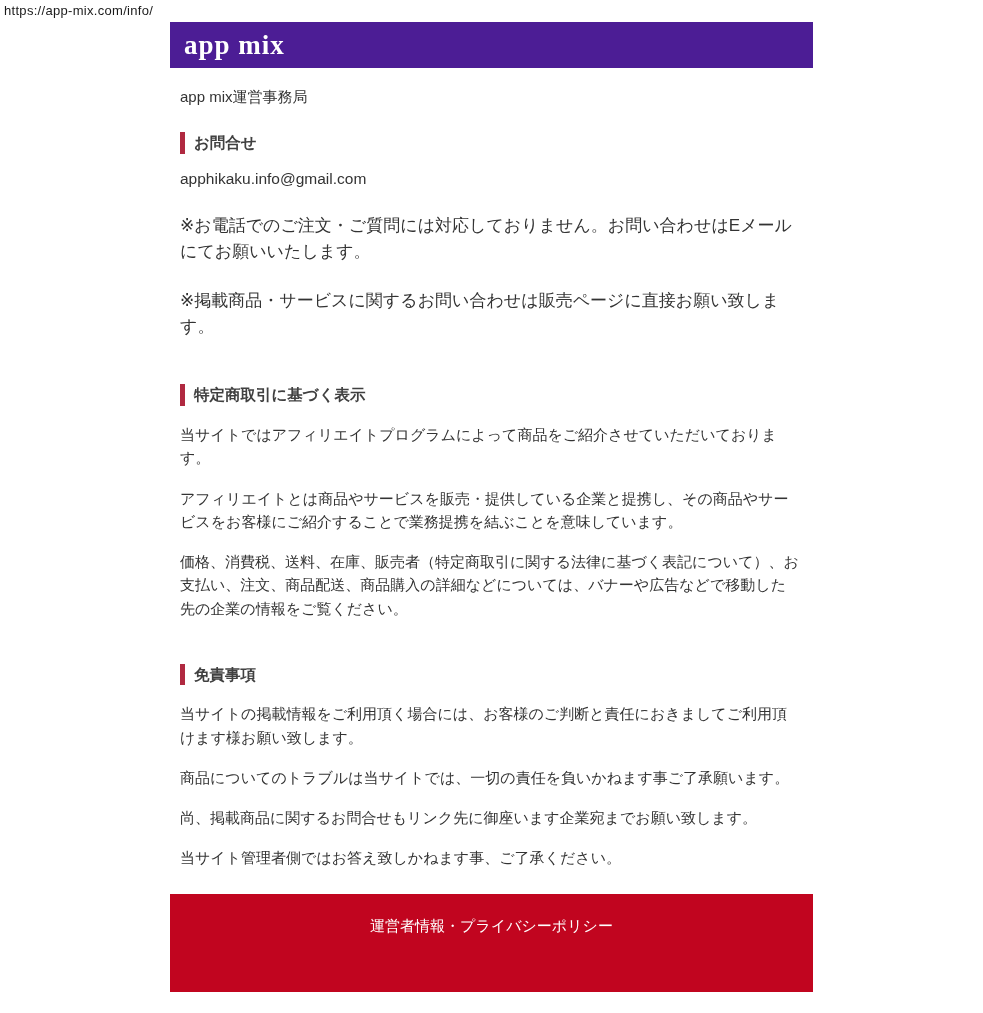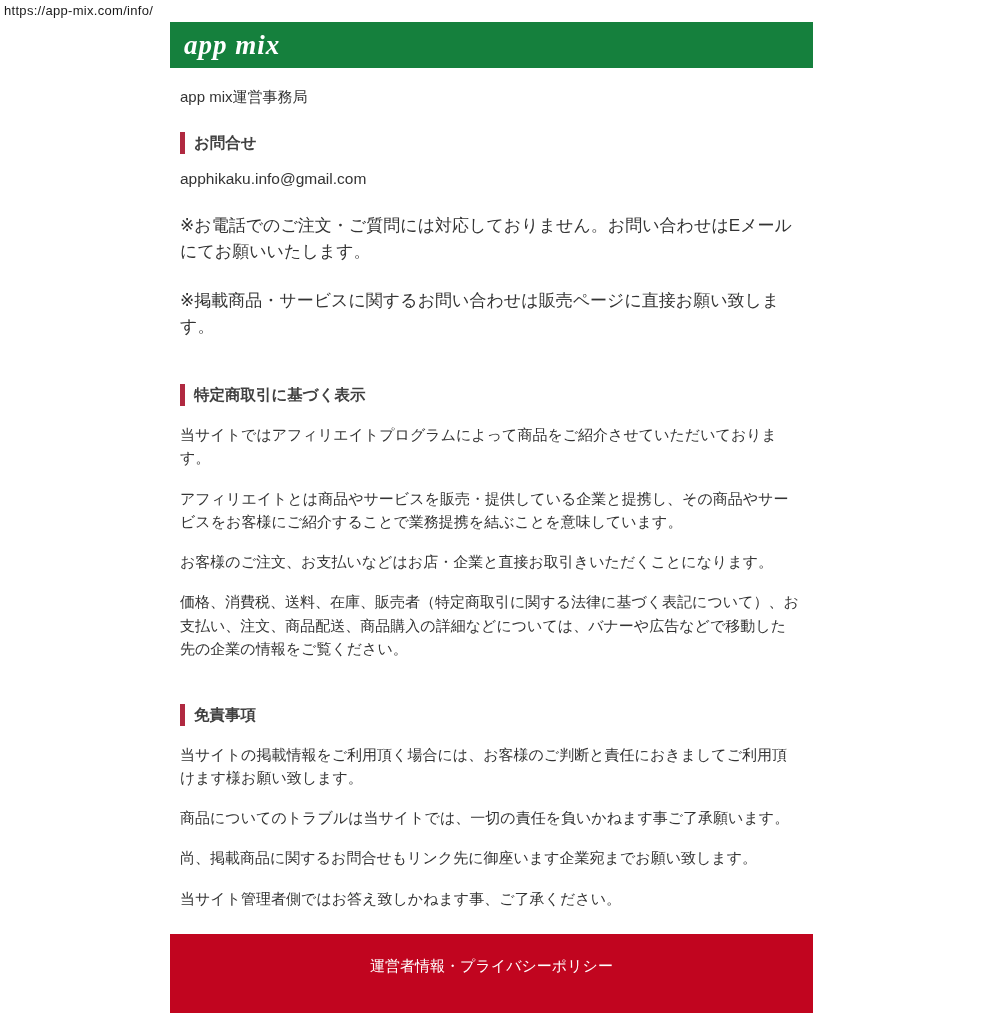--- a/index.html
+++ b/index.html
@@ -19,26 +19,25 @@
     left: 4px;
     font-size: 13px;
     color: #1a1a1a;
     letter-spacing: 0.3px;
   }
   .container {
     width: 643px;
     margin: 22px auto 0 auto;
   }
   .site-header {
-    background: #15803d;
+    background: #4c1d95;
     height: 46px;
     display: flex;
     align-items: center;
     padding-left: 14px;
-    font-style: italic;
   }
   .site-title {
     font-family: "Liberation Serif", "DejaVu Serif", serif;
     font-weight: bold;
     font-size: 27px;
     color: #ffffff;
     letter-spacing: 1px;
   }
   .content {
     padding: 0 14px 0 10px;
@@ -106,21 +105,20 @@
       <h2 class="section-heading">お問合せ</h2>
       <p class="email">apphikaku.info@gmail.com</p>
       <p class="note">※お電話でのご注文・ご質問には対応しておりません。お問い合わせはEメールにてお願いいたします。</p>
       <p class="note">※掲載商品・サービスに関するお問い合わせは販売ページに直接お願い致します。</p>
     </div>
 
     <div class="section spaced">
       <h2 class="section-heading">特定商取引に基づく表示</h2>
       <p>当サイトではアフィリエイトプログラムによって商品をご紹介させていただいております。</p>
       <p>アフィリエイトとは商品やサービスを販売・提供している企業と提携し、その商品やサービスをお客様にご紹介することで業務提携を結ぶことを意味しています。</p>
-      <p>お客様のご注文、お支払いなどはお店・企業と直接お取引きいただくことになります。</p>
       <p>価格、消費税、送料、在庫、販売者（特定商取引に関する法律に基づく表記について）、お支払い、注文、商品配送、商品購入の詳細などについては、バナーや広告などで移動した先の企業の情報をご覧ください。</p>
     </div>
 
     <div class="section spaced">
       <h2 class="section-heading">免責事項</h2>
       <p>当サイトの掲載情報をご利用頂く場合には、お客様のご判断と責任におきましてご利用頂けます様お願い致します。</p>
       <p>商品についてのトラブルは当サイトでは、一切の責任を負いかねます事ご了承願います。</p>
       <p>尚、掲載商品に関するお問合せもリンク先に御座います企業宛までお願い致します。</p>
       <p>当サイト管理者側ではお答え致しかねます事、ご了承ください。</p>
     </div>

